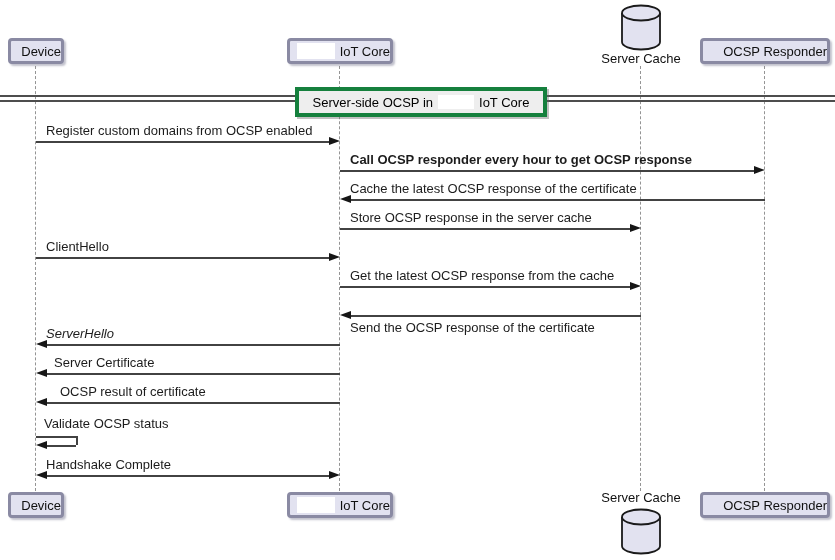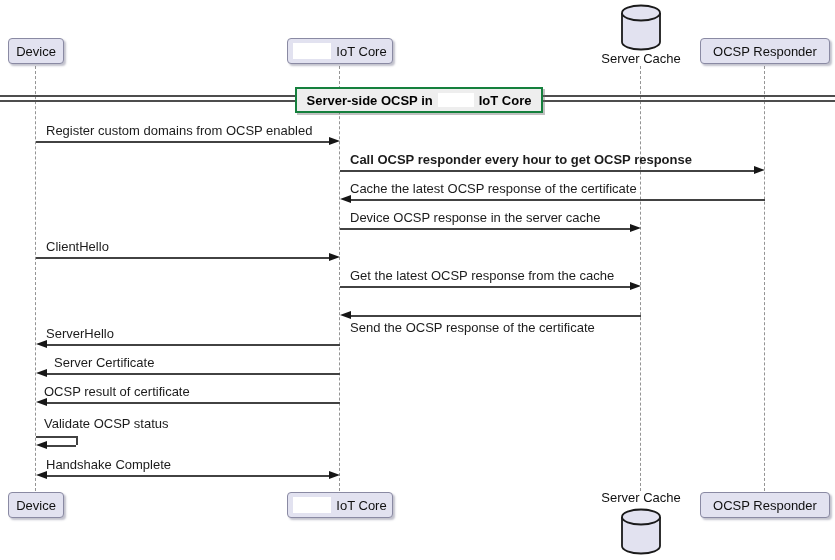--- a/index.html
+++ b/index.html
@@ -1,32 +1,32 @@
 <!DOCTYPE html>
 <html><head>
 <meta charset="utf-8">
 <style>
   html,body{margin:0;padding:0;background:#fff;}
   .stage{position:relative;width:835px;height:560px;background:#ffffff;
          font-family:"Liberation Sans",sans-serif;overflow:hidden;}
   .pbox{position:absolute;height:26px;border-radius:4px;
         box-shadow:2px 2px 2px rgba(120,120,145,.45);
-        display:flex;align-items:center;justify-content:center;
+        display:flex;align-items:center;justify-content:flex-end;
         font-size:13px;color:#101010;z-index:4;box-sizing:border-box;
-        border:1px solid #b91c1c;background:#e2e2f0;}
+        border:3px solid #b91c1c;background:#e2e2f0;}
   .logo-gap{display:inline-block;width:38px;height:16px;background:#ffffff;margin-right:5px;}
   .lifeline{position:absolute;width:0;border-left:1px dashed #949494;z-index:1;}
   .plabel{position:absolute;font-size:13px;color:#101010;white-space:nowrap;
           text-align:center;z-index:4;}
   .cyl{position:absolute;z-index:4;line-height:0;}
   .divider{position:absolute;left:0;width:835px;height:0;border-top:2px solid #4d4d4d;z-index:3;}
   .title-box{position:absolute;left:295px;top:87px;width:244px;height:22px;
-             background:#eeeeee;border:2px solid #15803d;z-index:5;
+             background:#eeeeee;border:4px solid #15803d;z-index:5;
              display:flex;align-items:center;justify-content:center;
-             font-size:13px;font-weight:bold;color:#000;
+             font-size:13px;font-weight:normal;color:#000;
              box-shadow:2px 2px 0 rgba(100,100,100,.4);}
   .title-box .gap{display:inline-block;width:36px;height:14px;background:#ffffff;margin:0 5px;}
   .msg-label{position:absolute;font-size:13px;color:#1c1c1c;white-space:nowrap;z-index:2;height:16px;line-height:16px;}
   .msg-line{position:absolute;height:0;border-top:2px solid #424242;z-index:2;}
   .msg-vline{position:absolute;width:0;border-left:2px solid #424242;z-index:2;}
   .arrow-r{position:absolute;width:0;height:0;z-index:2;
            border-top:4px solid transparent;border-bottom:4px solid transparent;
            border-left:11px solid #161616;}
   .arrow-l{position:absolute;width:0;height:0;z-index:2;
            border-top:4px solid transparent;border-bottom:4px solid transparent;
@@ -83,39 +83,39 @@
       </div>
       <div class="msg-label" style="left: 46px; top: 123px;">Register custom domains from OCSP enabled</div>
       <div class="msg-line" style="left: 36px; top: 141px; width: 295px; border-top-color: rgb(66, 66, 66);"></div>
       <div class="arrow-r" style="left: 329px; top: 137px; border-left-color: rgb(22, 22, 22);"></div>
       <div class="msg-label" style="left: 350px; top: 152px; font-weight: bold;">Call OCSP responder every hour to get OCSP response</div>
       <div class="msg-line" style="left: 340px; top: 170px; width: 416px; border-top-color: rgb(66, 66, 66);"></div>
       <div class="arrow-r" style="left: 754px; top: 166px; border-left-color: rgb(22, 22, 22);"></div>
       <div class="msg-label" style="left: 350px; top: 181px;">Cache the latest OCSP response of the certificate</div>
       <div class="msg-line" style="left: 349px; top: 199px; width: 416px; border-top-color: rgb(66, 66, 66);"></div>
       <div class="arrow-l" style="left: 340px; top: 195px; border-right-color: rgb(22, 22, 22);"></div>
-      <div class="msg-label" style="left: 350px; top: 210px;">Device OCSP response in the server cache</div>
+      <div class="msg-label" style="left: 350px; top: 210px;">Store OCSP response in the server cache</div>
       <div class="msg-line" style="left: 340px; top: 228px; width: 292px; border-top-color: rgb(66, 66, 66);"></div>
       <div class="arrow-r" style="left: 630px; top: 224px; border-left-color: rgb(22, 22, 22);"></div>
       <div class="msg-label" style="left: 46px; top: 239px;">ClientHello</div>
       <div class="msg-line" style="left: 36px; top: 257px; width: 295px; border-top-color: rgb(66, 66, 66);"></div>
       <div class="arrow-r" style="left: 329px; top: 253px; border-left-color: rgb(22, 22, 22);"></div>
       <div class="msg-label" style="left: 350px; top: 268px;">Get the latest OCSP response from the cache</div>
       <div class="msg-line" style="left: 340px; top: 286px; width: 292px; border-top-color: rgb(66, 66, 66);"></div>
       <div class="arrow-r" style="left: 630px; top: 282px; border-left-color: rgb(22, 22, 22);"></div>
       <div class="msg-label" style="left: 350px; top: 297px; margin-top: 23px;">Send the OCSP response of the certificate</div>
       <div class="msg-line" style="left: 349px; top: 315px; width: 292px; border-top-color: rgb(66, 66, 66);"></div>
       <div class="arrow-l" style="left: 340px; top: 311px; border-right-color: rgb(22, 22, 22);"></div>
-      <div class="msg-label" style="left: 46px; top: 326px;">ServerHello</div>
+      <div class="msg-label" style="left: 46px; top: 326px; font-style: italic;">ServerHello</div>
       <div class="msg-line" style="left: 45px; top: 344px; width: 295px; border-top-color: rgb(66, 66, 66);"></div>
       <div class="arrow-l" style="left: 36px; top: 340px; border-right-color: rgb(22, 22, 22);"></div>
       <div class="msg-label" style="left: 54px; top: 355px;">Server Certificate</div>
       <div class="msg-line" style="left: 45px; top: 373px; width: 295px; border-top-color: rgb(66, 66, 66);"></div>
       <div class="arrow-l" style="left: 36px; top: 369px; border-right-color: rgb(22, 22, 22);"></div>
-      <div class="msg-label" style="left: 44px; top: 384px;">OCSP result of certificate</div>
+      <div class="msg-label" style="left: 60px; top: 384px;">OCSP result of certificate</div>
       <div class="msg-line" style="left: 45px; top: 402px; width: 295px; border-top-color: rgb(66, 66, 66);"></div>
       <div class="arrow-l" style="left: 36px; top: 398px; border-right-color: rgb(22, 22, 22);"></div>
       <div class="msg-label" style="left: 44px; top: 416px; text-align: center;">Validate OCSP status</div>
       <div class="msg-line" style="left: 36px; top: 436px; width: 40px; border-top-color: rgb(66, 66, 66);"></div>
       <div class="msg-vline" style="left: 76px; top: 436px; height: 9px; border-left-color: rgb(66, 66, 66);"></div>
       <div class="msg-line" style="left: 45px; top: 445px; width: 31px; border-top-color: rgb(66, 66, 66);"></div>
       <div class="arrow-l" style="left: 36px; top: 441px; border-right-color: rgb(22, 22, 22);"></div>
       <div class="msg-label" style="left: 46px; top: 457px; text-align: center;">Handshake Complete</div>
       <div class="msg-line" style="left: 45px; top: 475px; width: 286px; border-top-color: rgb(66, 66, 66);"></div>
       <div class="arrow-r" style="left: 329px; top: 471px; border-left-color: rgb(22, 22, 22);"></div>

